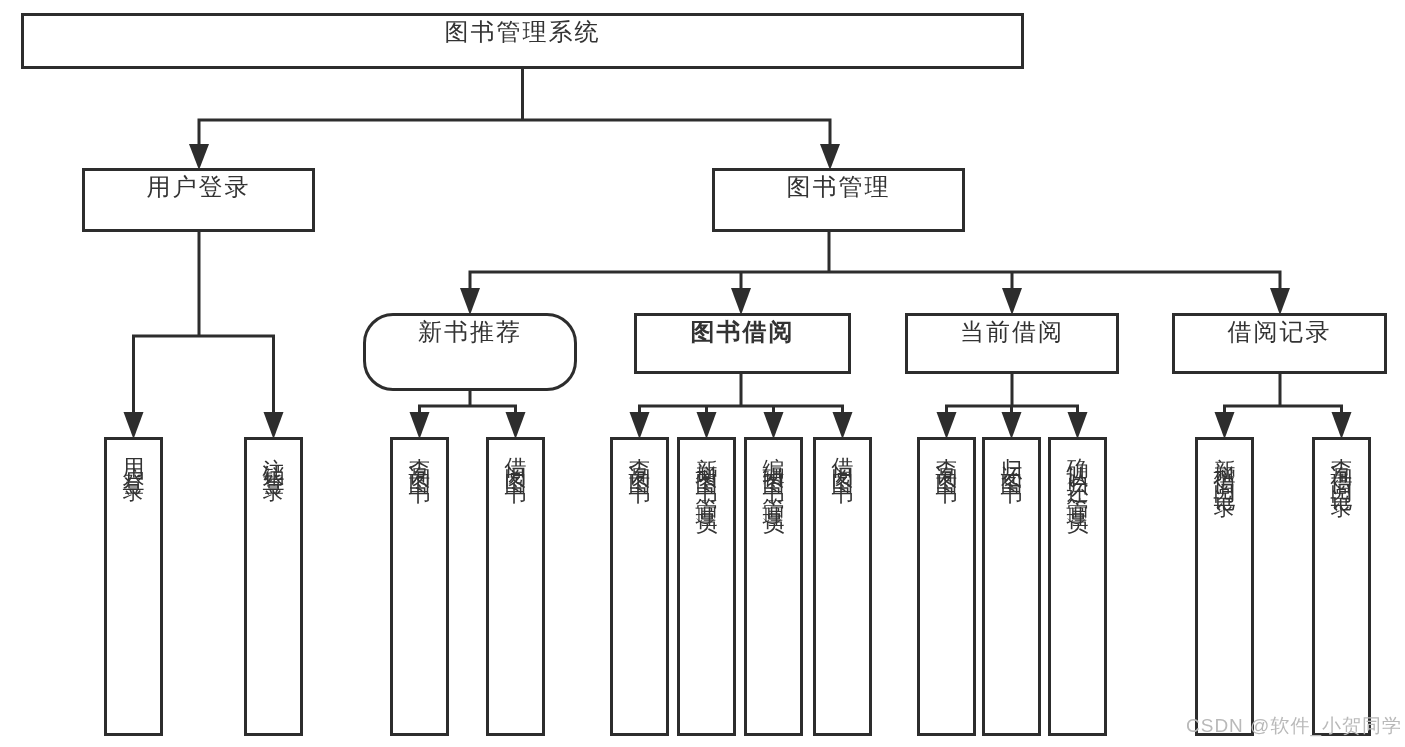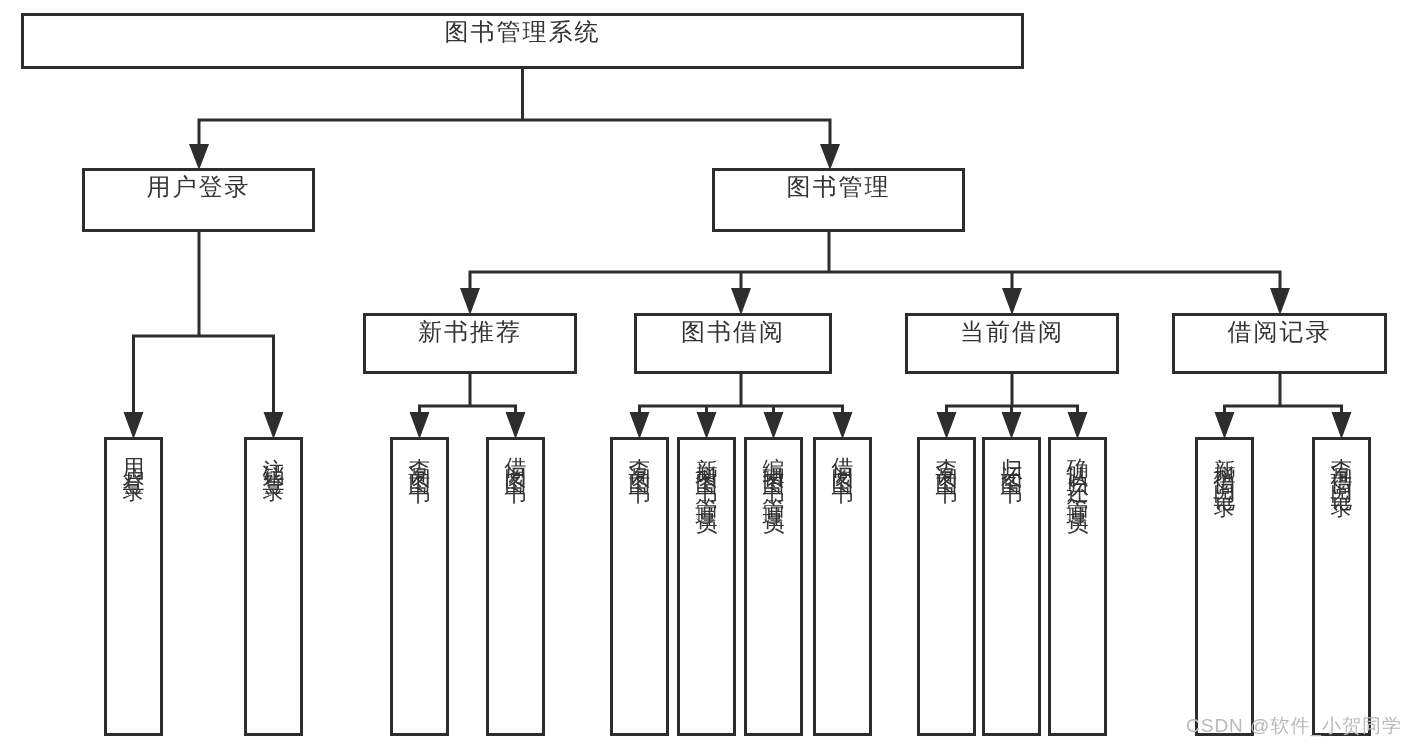--- a/index.html
+++ b/index.html
@@ -95,24 +95,24 @@
     <span class="h-label">图书管理系统</span>
   </div>
 
   <div class="node" style="left:82px; top:168px; width:233px; height:64px;">
     <span class="h-label">用户登录</span>
   </div>
   <div class="node" style="left:712px; top:168px; width:253px; height:64px;">
     <span class="h-label">图书管理</span>
   </div>
 
-  <div class="node" style="left:363px; top:313px; width:214px; height:61px;">
+  <div class="node" style="left:363px; top:313px; width:214px; height:78px;border-radius:30px;">
     <span class="h-label">新书推荐</span>
   </div>
-  <div class="node" style="left:634px; top:313px; width:198px; height:61px;">
+  <div class="node" style="left:634px; top:313px; width:217px; height:61px;font-weight:bold;">
     <span class="h-label">图书借阅</span>
   </div>
   <div class="node" style="left:905px; top:313px; width:214px; height:61px;">
     <span class="h-label">当前借阅</span>
   </div>
   <div class="node" style="left:1172px; top:313px; width:215px; height:61px;">
     <span class="h-label">借阅记录</span>
   </div>
 
   <div class="node leaf" style="left:104px; top:437px; width:59px; height:299px;">

